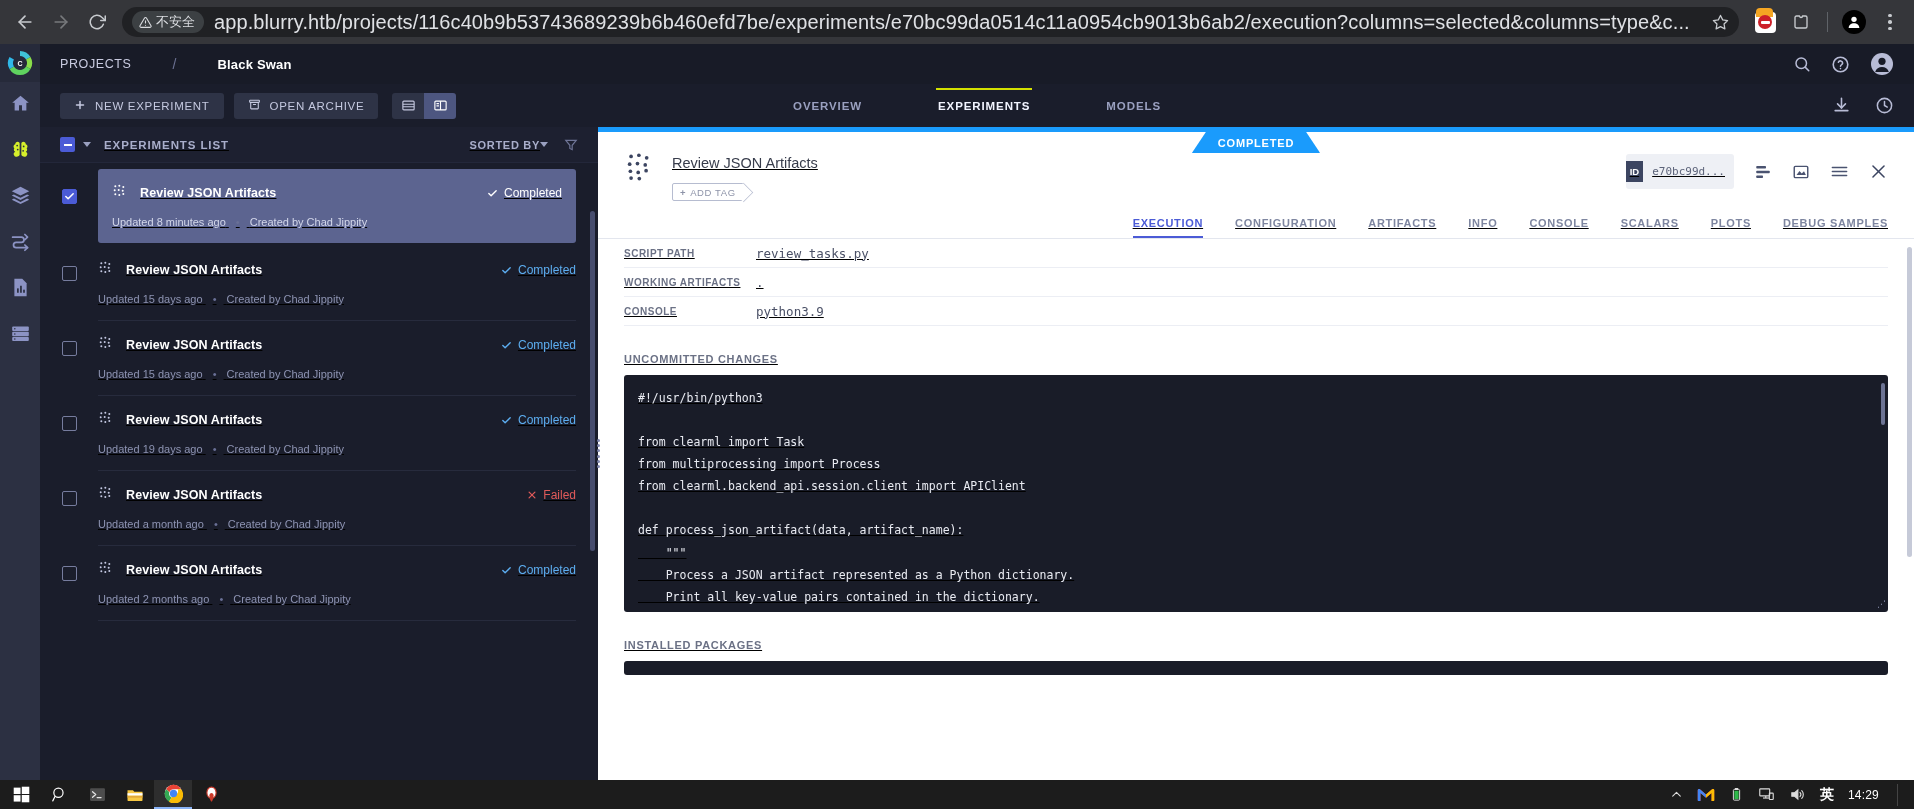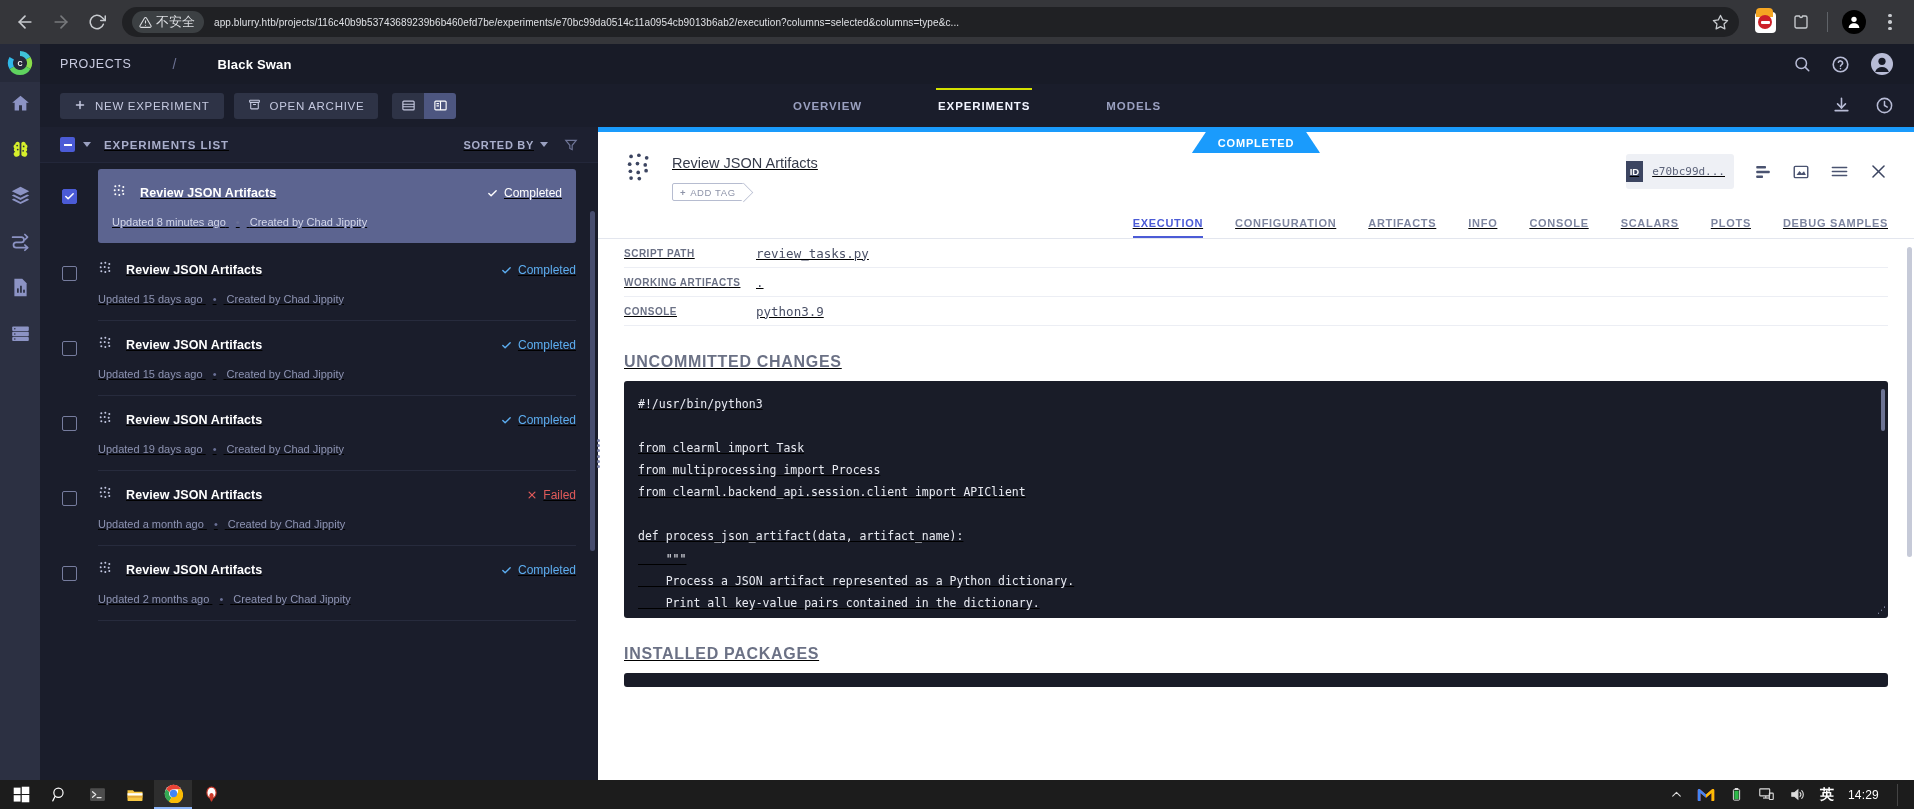--- a/index.html
+++ b/index.html
@@ -27,21 +27,21 @@
     display: flex; align-items: center; margin: 0 8px 0 6px;
     padding: 0 6px 0 10px; min-width: 0; justify-content: space-between;
   }
   .insecure {
     display: flex; align-items: center; gap: 4px;
     background: #3c4043; border-radius: 12px;
     height: 22px; padding: 0 9px 0 7px; flex: none;
     color: #dadce0; font-size: 13px; white-space: nowrap;
   }
   .url-text {
-    flex: 1; color: #dfe1e5; font-size: 10px;
+    flex: 1; color: #dfe1e5; font-size: 20px;
     margin-left: 10px; white-space: nowrap; overflow: hidden;
     text-overflow: ellipsis; letter-spacing: .1px;
   }
   .star-btn { flex: none; width: 26px; height: 26px; display:flex;align-items:center;justify-content:center;color:#c8cbcf; }
   .top-right-icons { display: flex; align-items: center; gap: 4px; flex: none; }
   .ticon { width: 32px; height: 32px; display:flex;align-items:center;justify-content:center; color:#c8cbcf; }
   .ublock {
     width: 21px; height: 21px; border-radius: 4px; background: #fff;
     display: flex; align-items: center; justify-content: center; position: relative;
   }
@@ -110,21 +110,21 @@
   .explist { width: 558px; flex:none; display:flex; flex-direction:column; background:#1a1d2b; position:relative; }
   .explist-head {
     height: 36px; display:flex;align-items:center; padding: 0 20px; gap: 8px;
     border-bottom: 1px solid #23273a; background:#1d2030;
   }
   .cbx-minus { width:15px;height:15px;border-radius:2px;background:#4b5bd6;display:flex;align-items:center;justify-content:center; }
   .cbx-minus i { width:8px;height:2px;background:#fff;display:block; }
   .caret { width:0;height:0;border-left:4px solid transparent;border-right:4px solid transparent;border-top:5px solid #9aa0c0; }
   .explist-title { color:#a9aecb; font-size:11.5px; letter-spacing:.9px; font-weight:600; margin-left:5px; }
   .explist-head-right { margin-left:auto; display:flex;align-items:center;gap:16px; }
-  .sortby { color:#a9aecb; font-size:11px; letter-spacing:.7px; font-weight:600; display:flex;align-items:center;gap:6px;}
+  .sortby { color:#a9aecb; font-size:11px; letter-spacing:.7px; font-weight:600; display:flex;align-items:center;}
 
   .explist-scroll { flex:1; overflow:hidden; position:relative; padding: 6px 0 0 0;}
   .exp-card {
     margin: 0 22px 0 58px; padding: 14px 0 15px 0;
     border-bottom: 1px solid #272b3d;
   }
   .exp-card.selected {
     background: #5c6490; margin: 0 22px 3px 58px; border-radius: 3px;
     border-bottom: none; padding: 14px 14px 15px 14px;
     margin-left: 58px;
@@ -188,21 +188,21 @@
   .det-tabs { display:flex; align-items:center; justify-content:flex-end; gap:32px; padding: 0 26px; margin-top: 6px;
     border-bottom:1px solid #e3e6ee; }
   .dtab { color:#7e86a0; font-size:11px; font-weight:bold; letter-spacing:.7px; padding: 10px 0 9px; }
   .dtab.active { color:#4b5bd6; box-shadow: inset 0 -2px 0 #4b5bd6; }
 
   .det-body { flex:1; overflow:hidden; padding: 0 26px 0 26px; }
   .kv-row { display:flex; align-items:center; height:29px; border-bottom:1px solid #eceef4; }
   .kv-k { width: 132px; color:#6b7185; font-size:10px; font-weight:bold; letter-spacing:.5px; flex:none;}
   .kv-v { color:#4a5066; font-size:12.5px; font-family:"DejaVu Sans Mono", monospace;}
 
-  .sec-title { color:#6b7185; font-size:16px; font-weight:bold; letter-spacing:.7px; margin: 27px 0 10px 0;}
+  .sec-title { color:#6b7185; font-size:11px; font-weight:bold; letter-spacing:.7px; margin: 27px 0 10px 0;}
   .codebox {
     background:#191c28; border-radius:3px; padding: 12px 14px;
     height: 237px; overflow:hidden; position:relative;
   }
   .codebox pre {
     color:#e9ebf2; font-family:"DejaVu Sans Mono", monospace;
     font-size:11.5px; line-height:1.92; white-space:pre;
   }
   .code-sb { position:absolute; right:3px; top:8px; width:4px;height:42px;background:#6d7494;border-radius:2px;}
   .code-handle{position:absolute;right:2px;bottom:3px;color:#9aa0c0;font-size:9px;}

